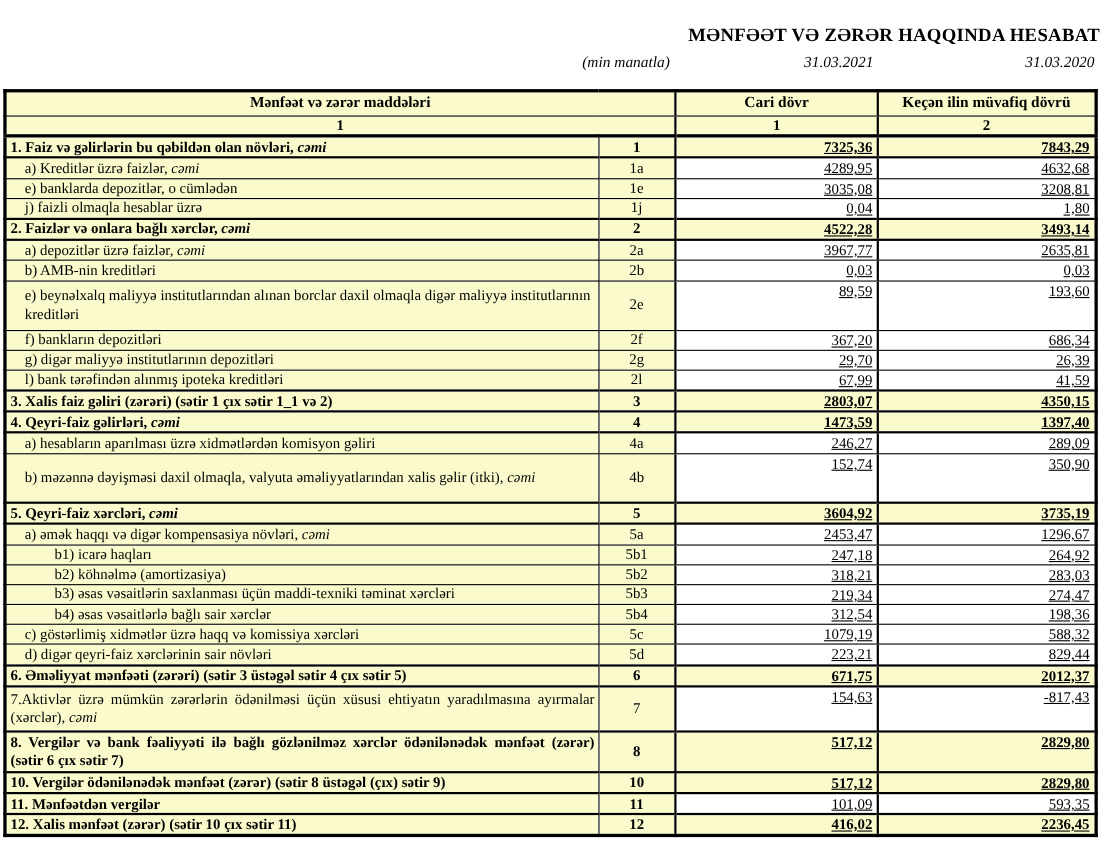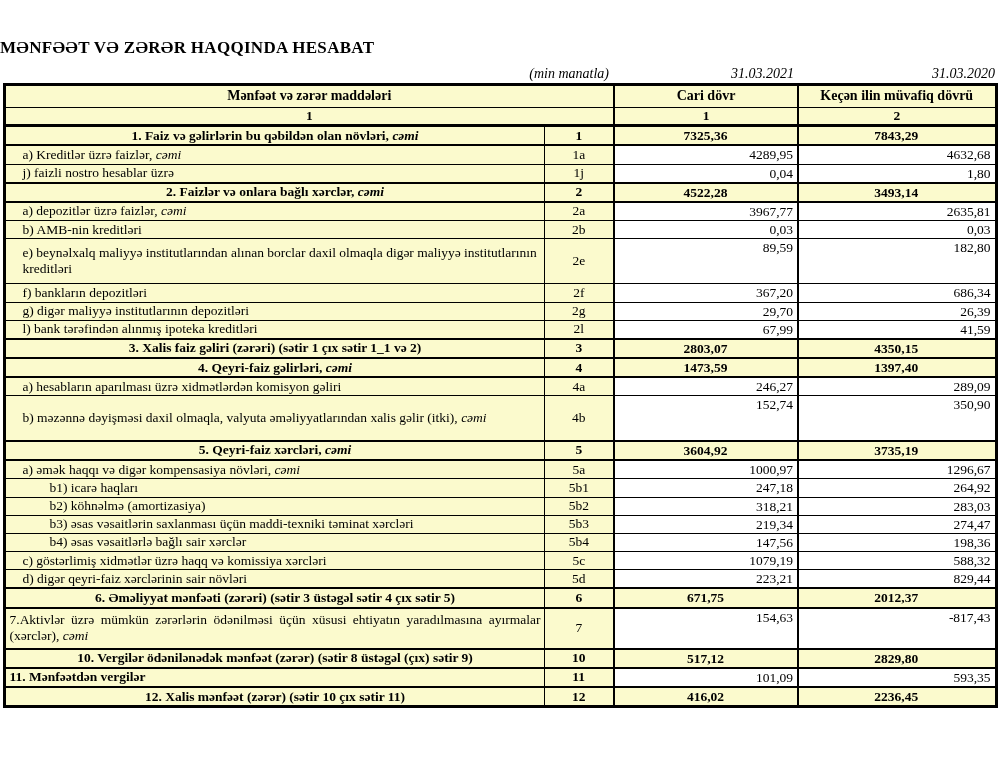--- a/index.html
+++ b/index.html
@@ -8,31 +8,31 @@
   }
   html,body{margin:0;padding:0;}
   body{
     width:1000px;height:770px;
     background:#fff;color:#000;
     font-family:"Liberation Serif", serif;
     overflow:hidden;
   }
   .page{width:1000px;height:770px;position:relative;}
   .title{
-    text-align:left;
+    text-align:right;
     font-weight:bold;
     font-size:17px;
     letter-spacing:.3px;
     margin:0;
-    padding-top:38px;
+    padding-top:22px;
   }
   .meta{
     display:flex;
     width:996px;
-    margin:8px auto 1px auto;
+    margin:8px auto 15px auto;
     font-style:italic;
     font-size:14px;
     align-items:center;
   }
   .meta .m-units{width:610px;text-align:right;padding-right:3px;box-sizing:border-box;}
   .meta .m-cur{width:186px;text-align:right;padding-right:4px;box-sizing:border-box;}
   .meta .m-prev{flex:1;text-align:right;padding-right:3px;box-sizing:border-box;}
 
   table.pl{
     width:880px;
@@ -60,24 +60,24 @@
   thead tr.head2 th{height:16px;font-size:13.5px;border-bottom:3px solid var(--line);}
   th.h-cur, td.c-cur{border-left:2px solid var(--line);}
   th.h-prev, td.c-prev{border-left:2px solid var(--line);}
   td.c-code{border-left:1px solid var(--line);border-right:2px solid var(--line);}
 
   tbody tr{height:17px;}
   tbody td{background:var(--yellow);vertical-align:middle;}
   td.c-label{text-align:left;}
   td.c-label .lbl-i{font-style:italic;}
   td.c-code{text-align:center;}
-  td.c-val{text-align:right;vertical-align:top;padding-top:1px;padding-right:4px;background:#fff;}
+  td.c-val{text-align:right;vertical-align:top;padding-top:1px;padding-right:4px;background:#fff;text-decoration:underline;}
   tr.bold td.c-label, tr.bold td.c-code{font-weight:bold;}
   tr.hl td.c-val{background:var(--yellow);font-weight:bold;}
-  tr.hl td{border-top-width:2px;border-bottom-width:2px;text-align:center;}
+  tr.hl td{border-top-width:2px;border-bottom-width:2px;}
   td.ind0{padding-left:4px;}
   td.ind1{padding-left:17px;}
   td.ind2{padding-left:44px;margin-top:43px;}
   td.justify{text-align:justify;}
   tr.ml-lg{height:45px;}
   tr.ml-md{height:41px;}
   tr.ml-sm{height:37px;}
 </style>
 </head>
 <body>
@@ -119,23 +119,29 @@
     <td class="c-val c-prev">7843,29</td>
   </tr>
 
   <tr>
     <td class="c-label ind1"><span class="lbl">a) Kreditlər üzrə faizlər, </span><span class="lbl-i">cəmi</span></td>
     <td class="c-code">1a</td>
     <td class="c-val c-cur">4289,95</td>
     <td class="c-val c-prev">4632,68</td>
   </tr>
 
-
-  <tr>
-    <td class="c-label ind1"><span class="lbl">j) faizli nostro hesablar üzrə</span><span class="lbl-i"></span></td>
+  <tr>
+    <td class="c-label ind1"><span class="lbl">e) banklarda depozitlər, o cümlədən</span><span class="lbl-i"></span></td>
+    <td class="c-code">1e</td>
+    <td class="c-val c-cur">3035,08</td>
+    <td class="c-val c-prev">3208,81</td>
+  </tr>
+
+  <tr>
+    <td class="c-label ind1"><span class="lbl">j) faizli olmaqla hesablar üzrə</span><span class="lbl-i"></span></td>
     <td class="c-code">1j</td>
     <td class="c-val c-cur">0,04</td>
     <td class="c-val c-prev">1,80</td>
   </tr>
 
   <tr class="bold hl">
     <td class="c-label ind0"><span class="lbl">2. Faizlər və onlara bağlı xərclər, </span><span class="lbl-i">cəmi</span></td>
     <td class="c-code">2</td>
     <td class="c-val c-cur">4522,28</td>
     <td class="c-val c-prev">3493,14</td>
@@ -152,21 +158,21 @@
     <td class="c-label ind1"><span class="lbl">b) AMB-nin kreditləri</span><span class="lbl-i"></span></td>
     <td class="c-code">2b</td>
     <td class="c-val c-cur">0,03</td>
     <td class="c-val c-prev">0,03</td>
   </tr>
 
   <tr class="ml-lg">
     <td class="c-label ind1"><span class="lbl">e) beynəlxalq maliyyə institutlarından alınan borclar daxil olmaqla digər maliyyə institutlarının kreditləri</span><span class="lbl-i"></span></td>
     <td class="c-code">2e</td>
     <td class="c-val c-cur">89,59</td>
-    <td class="c-val c-prev">182,80</td>
+    <td class="c-val c-prev">193,60</td>
   </tr>
 
   <tr>
     <td class="c-label ind1"><span class="lbl">f) bankların depozitləri</span><span class="lbl-i"></span></td>
     <td class="c-code">2f</td>
     <td class="c-val c-cur">367,20</td>
     <td class="c-val c-prev">686,34</td>
   </tr>
 
   <tr>
@@ -215,21 +221,21 @@
   <tr class="bold hl">
     <td class="c-label ind0"><span class="lbl">5. Qeyri-faiz xərcləri, </span><span class="lbl-i">cəmi</span></td>
     <td class="c-code">5</td>
     <td class="c-val c-cur">3604,92</td>
     <td class="c-val c-prev">3735,19</td>
   </tr>
 
   <tr>
     <td class="c-label ind1"><span class="lbl">a) əmək haqqı və digər kompensasiya növləri, </span><span class="lbl-i">cəmi</span></td>
     <td class="c-code">5a</td>
-    <td class="c-val c-cur">1000,97</td>
+    <td class="c-val c-cur">2453,47</td>
     <td class="c-val c-prev">1296,67</td>
   </tr>
 
   <tr>
     <td class="c-label ind2"><span class="lbl">b1) icarə haqları</span><span class="lbl-i"></span></td>
     <td class="c-code">5b1</td>
     <td class="c-val c-cur">247,18</td>
     <td class="c-val c-prev">264,92</td>
   </tr>
 
@@ -243,21 +249,21 @@
   <tr>
     <td class="c-label ind2"><span class="lbl">b3) əsas vəsaitlərin saxlanması üçün maddi-texniki təminat xərcləri</span><span class="lbl-i"></span></td>
     <td class="c-code">5b3</td>
     <td class="c-val c-cur">219,34</td>
     <td class="c-val c-prev">274,47</td>
   </tr>
 
   <tr>
     <td class="c-label ind2"><span class="lbl">b4) əsas vəsaitlərlə bağlı sair xərclər</span><span class="lbl-i"></span></td>
     <td class="c-code">5b4</td>
-    <td class="c-val c-cur">147,56</td>
+    <td class="c-val c-cur">312,54</td>
     <td class="c-val c-prev">198,36</td>
   </tr>
 
   <tr>
     <td class="c-label ind1"><span class="lbl">c) göstərlimiş xidmətlər üzrə haqq və komissiya xərcləri</span><span class="lbl-i"></span></td>
     <td class="c-code">5c</td>
     <td class="c-val c-cur">1079,19</td>
     <td class="c-val c-prev">588,32</td>
   </tr>
 
@@ -275,20 +281,26 @@
     <td class="c-val c-prev">2012,37</td>
   </tr>
 
   <tr class="ml-md">
     <td class="c-label ind0 justify"><span class="lbl">7.Aktivlər üzrə mümkün zərərlərin ödənilməsi üçün xüsusi ehtiyatın yaradılmasına ayırmalar (xərclər), </span><span class="lbl-i">cəmi</span></td>
     <td class="c-code">7</td>
     <td class="c-val c-cur">154,63</td>
     <td class="c-val c-prev">-817,43</td>
   </tr>
 
+  <tr class="bold hl ml-sm">
+    <td class="c-label ind0 justify"><span class="lbl">8. Vergilər və bank fəaliyyəti ilə bağlı gözlənilməz xərclər ödənilənədək mənfəət (zərər) (sətir 6 çıx sətir 7)</span><span class="lbl-i"></span></td>
+    <td class="c-code">8</td>
+    <td class="c-val c-cur">517,12</td>
+    <td class="c-val c-prev">2829,80</td>
+  </tr>
 
   <tr class="bold hl">
     <td class="c-label ind0"><span class="lbl">10. Vergilər ödənilənədək mənfəət (zərər) (sətir 8 üstəgəl (çıx) sətir 9)</span><span class="lbl-i"></span></td>
     <td class="c-code">10</td>
     <td class="c-val c-cur">517,12</td>
     <td class="c-val c-prev">2829,80</td>
   </tr>
 
   <tr class="bold">
     <td class="c-label ind0"><span class="lbl">11. Mənfəətdən vergilər</span><span class="lbl-i"></span></td>

